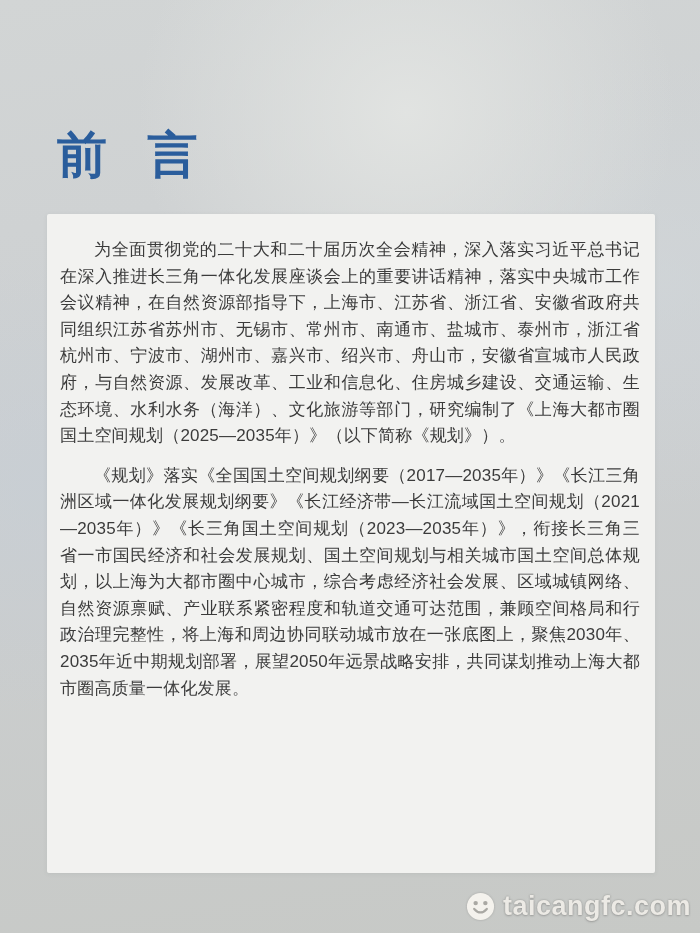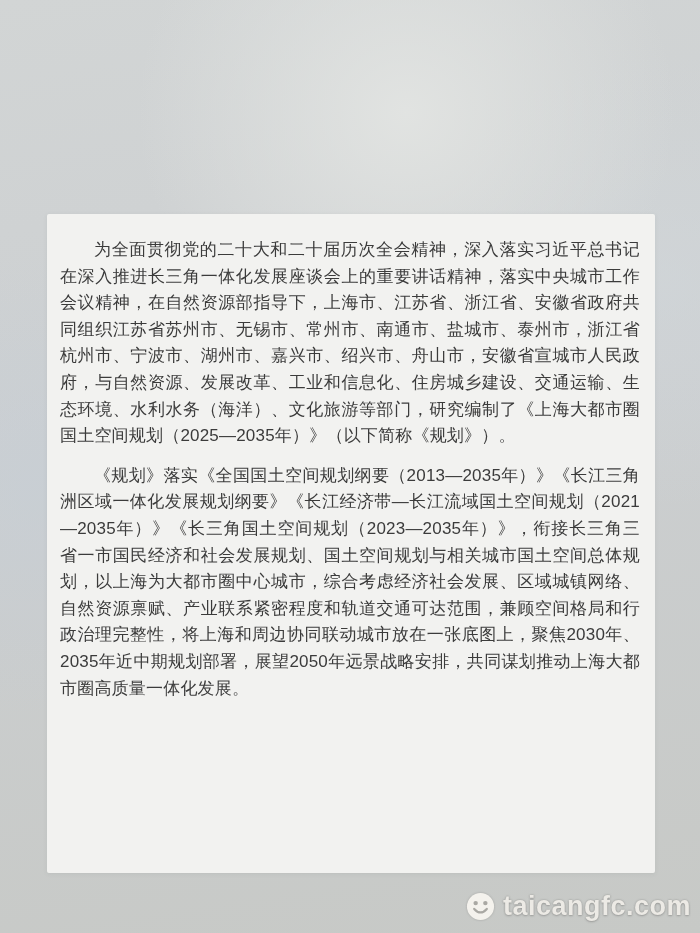--- a/index.html
+++ b/index.html
@@ -75,24 +75,25 @@
     color: #eceae5;
     text-shadow: 0 0 2px rgba(110,110,108,0.55), 0 1px 2px rgba(110,110,108,0.35);
     white-space: nowrap;
   }
 </style>
 </head>
 <body>
 
 <div class="page">
 
+  <div class="page-title">前 言</div>
 
   <div class="content-panel">
     <p>为全面贯彻党的二十大和二十届历次全会精神，深入落实习近平总书记在深入推进长三角一体化发展座谈会上的重要讲话精神，落实中央城市工作会议精神，在自然资源部指导下，上海市、江苏省、浙江省、安徽省政府共同组织江苏省苏州市、无锡市、常州市、南通市、盐城市、泰州市，浙江省杭州市、宁波市、湖州市、嘉兴市、绍兴市、舟山市，安徽省宣城市人民政府，与自然资源、发展改革、工业和信息化、住房城乡建设、交通运输、生态环境、水利水务（海洋）、文化旅游等部门，研究编制了《上海大都市圈国土空间规划（2025—2035年）》（以下简称《规划》）。</p>
-    <p>《规划》落实《全国国土空间规划纲要（2013—2035年）》《长江三角洲区域一体化发展规划纲要》《长江经济带—长江流域国土空间规划（2021—2035年）》《长三角国土空间规划（2023—2035年）》，衔接长三角三省一市国民经济和社会发展规划、国土空间规划与相关城市国土空间总体规划，以上海为大都市圈中心城市，综合考虑经济社会发展、区域城镇网络、自然资源禀赋、产业联系紧密程度和轨道交通可达范围，兼顾空间格局和行政治理完整性，将上海和周边协同联动城市放在一张底图上，聚焦2030年、2035年近中期规划部署，展望2050年远景战略安排，共同谋划推动上海大都市圈高质量一体化发展。</p>
+    <p>《规划》落实《全国国土空间规划纲要（2017—2035年）》《长江三角洲区域一体化发展规划纲要》《长江经济带—长江流域国土空间规划（2021—2035年）》《长三角国土空间规划（2023—2035年）》，衔接长三角三省一市国民经济和社会发展规划、国土空间规划与相关城市国土空间总体规划，以上海为大都市圈中心城市，综合考虑经济社会发展、区域城镇网络、自然资源禀赋、产业联系紧密程度和轨道交通可达范围，兼顾空间格局和行政治理完整性，将上海和周边协同联动城市放在一张底图上，聚焦2030年、2035年近中期规划部署，展望2050年远景战略安排，共同谋划推动上海大都市圈高质量一体化发展。</p>
   </div>
 
   <div class="watermark">
     <span>
       <svg class="watermark-icon" viewBox="0 0 32 32" aria-hidden="true">
         <circle cx="16" cy="16" r="14" fill="#f4f2ed"></circle>
         <circle cx="11" cy="12.5" r="2.3" fill="#a9a8a3"></circle>
         <circle cx="21" cy="12.5" r="2.3" fill="#a9a8a3"></circle>
         <path d="M9.5 18.5 Q16 25.8 22.5 18.5" fill="none" stroke="#a9a8a3" stroke-width="2.3" stroke-linecap="round"></path>
       </svg>

